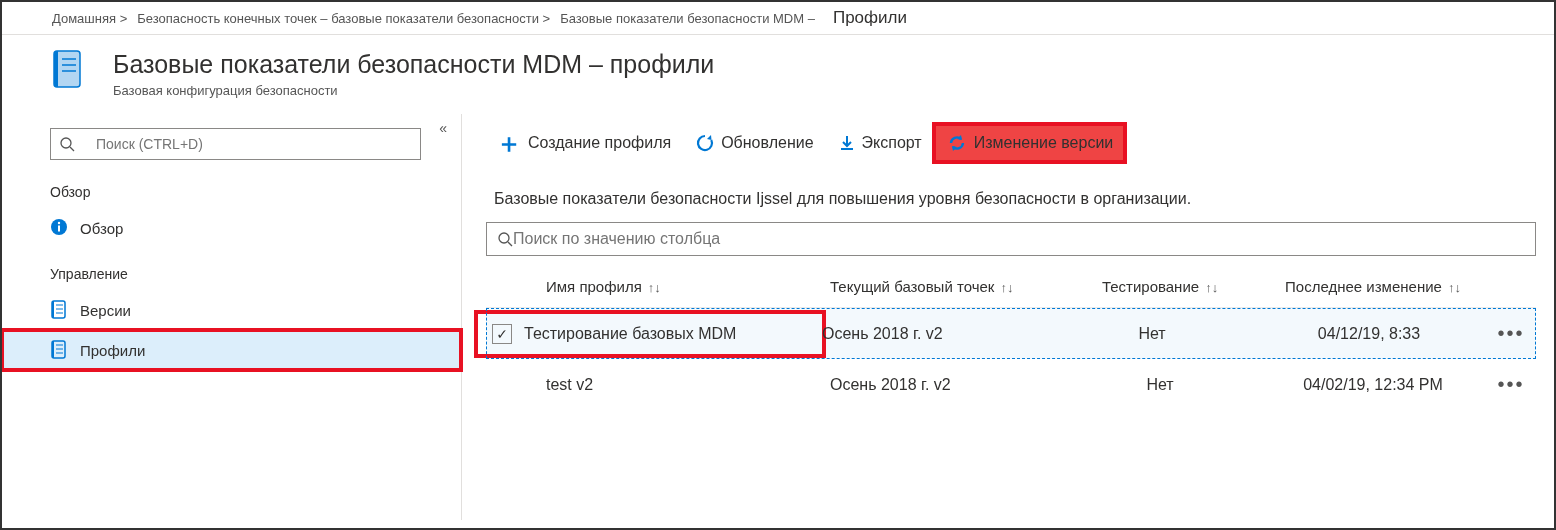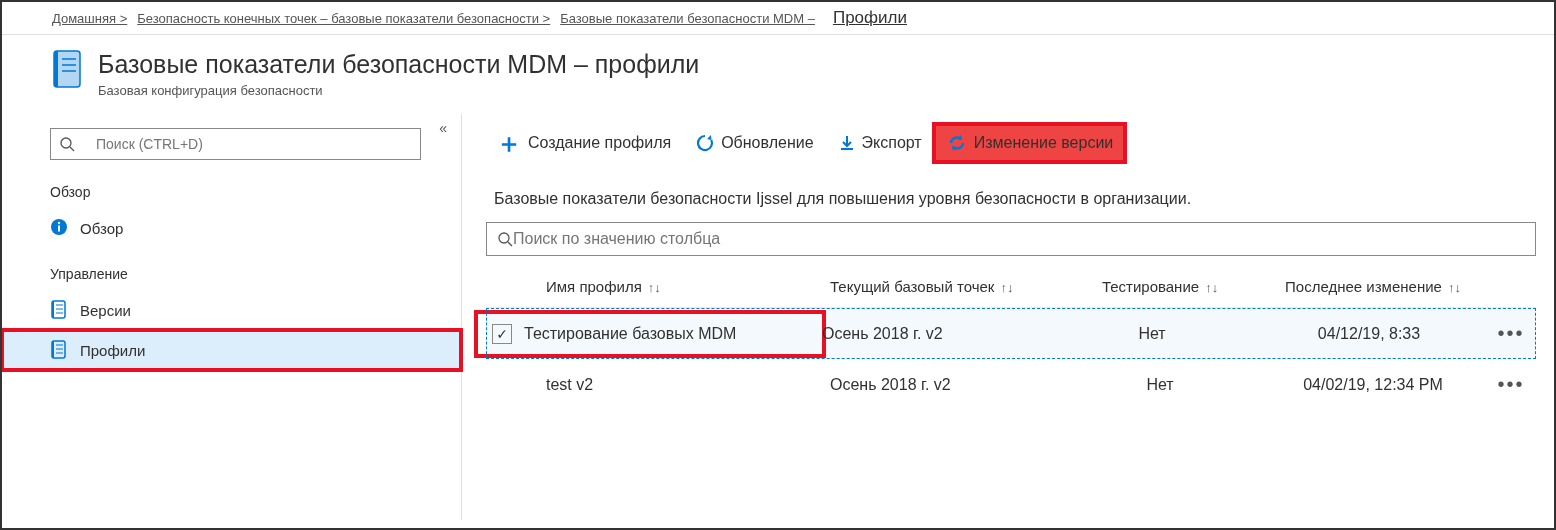--- a/index.html
+++ b/index.html
@@ -1,24 +1,24 @@
 <!DOCTYPE html>
 <html><head>
 <meta charset="utf-8">
 <style>
   * { box-sizing: border-box; margin: 0; padding: 0; font-family: "Segoe UI", Arial, sans-serif; }
   body { width: 1556px; height: 530px; border: 2px solid #333; background: #fff; overflow: hidden; font-size: 14px; color: #323130; }
 
   
   .breadcrumb { display: flex; align-items: center; gap: 10px; padding: 6px 40px 6px 50px; border-bottom: 1px solid #e1dfdd; font-size: 13px; color: #555; }
-  .breadcrumb span { white-space: nowrap; text-decoration: underline; }
+  .breadcrumb span { white-space: nowrap; }
   .breadcrumb .active { font-size: 17px; color: #323130; padding-left: 8px; }
 
   
-  .page-head { display: flex; align-items: flex-start; gap: 12px; padding: 14px 40px 16px 48px; }
+  .page-head { display: flex; align-items: flex-start; gap: 27px; padding: 14px 40px 16px 48px; }
   .page-head .doc-icon { width: 36px; height: 42px; flex-shrink: 0; }
   .page-head h1 { font-size: 25px; font-weight: 400; color: #323130; line-height: 1.2; }
   .page-head .sub { font-size: 13px; color: #555; margin-top: 4px; }
 
   
   .body { display: flex; height: calc(100% - 120px); }
 
   
   .sidebar { width: 460px; flex-shrink: 0; border-right: 1px solid #e1dfdd; padding: 6px 0 0 0; position: relative; }
   .collapse-caret { position: absolute; top: 6px; right: 14px; font-size: 14px; color: #555; cursor: pointer; }

